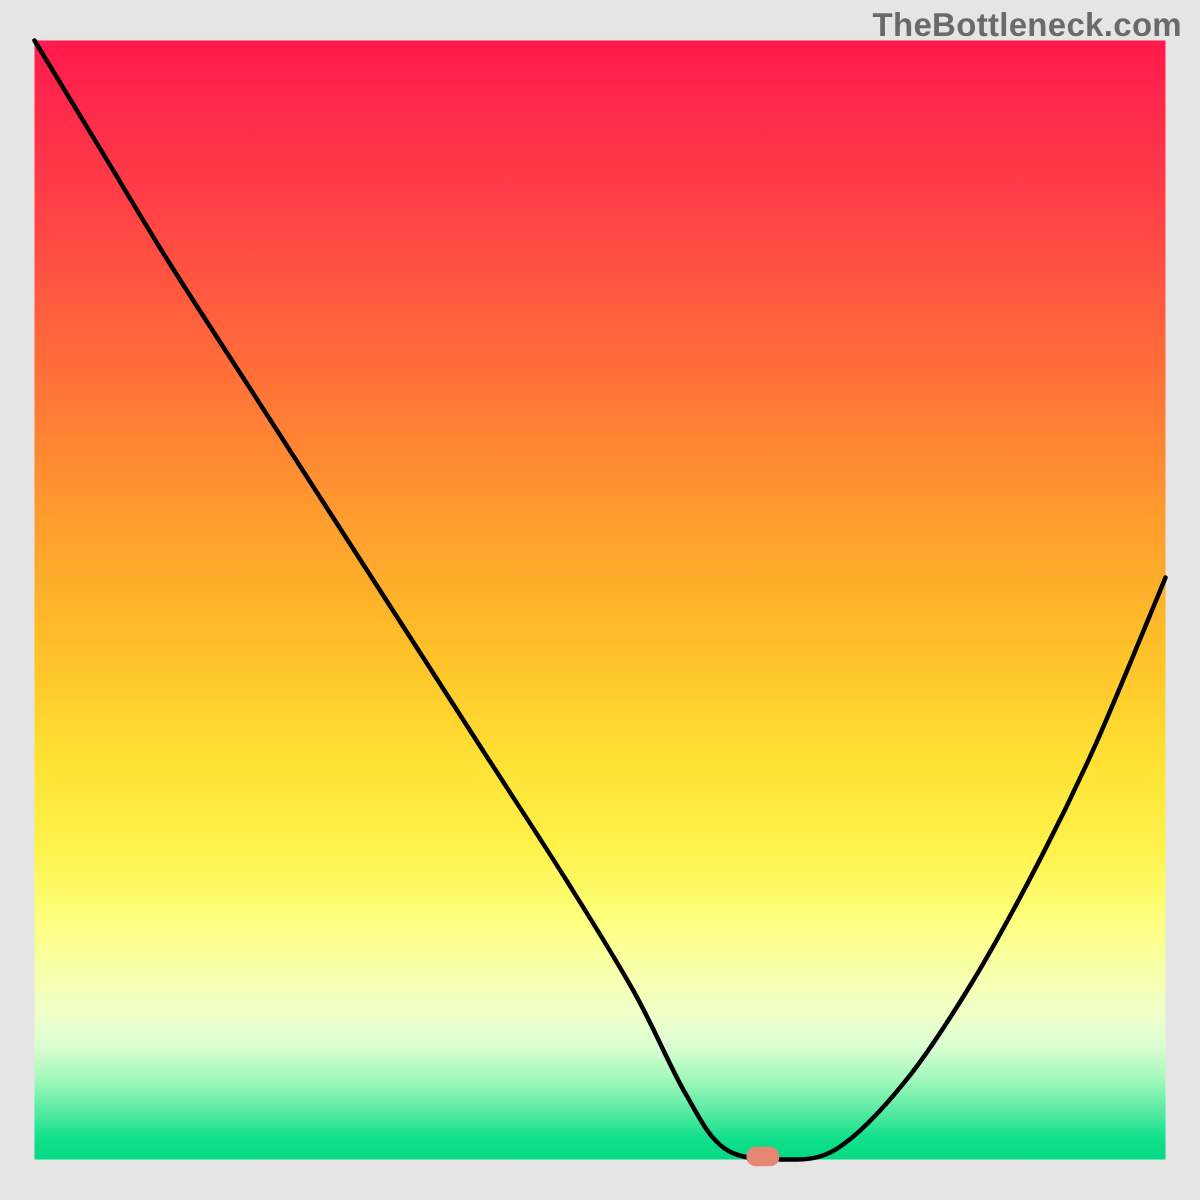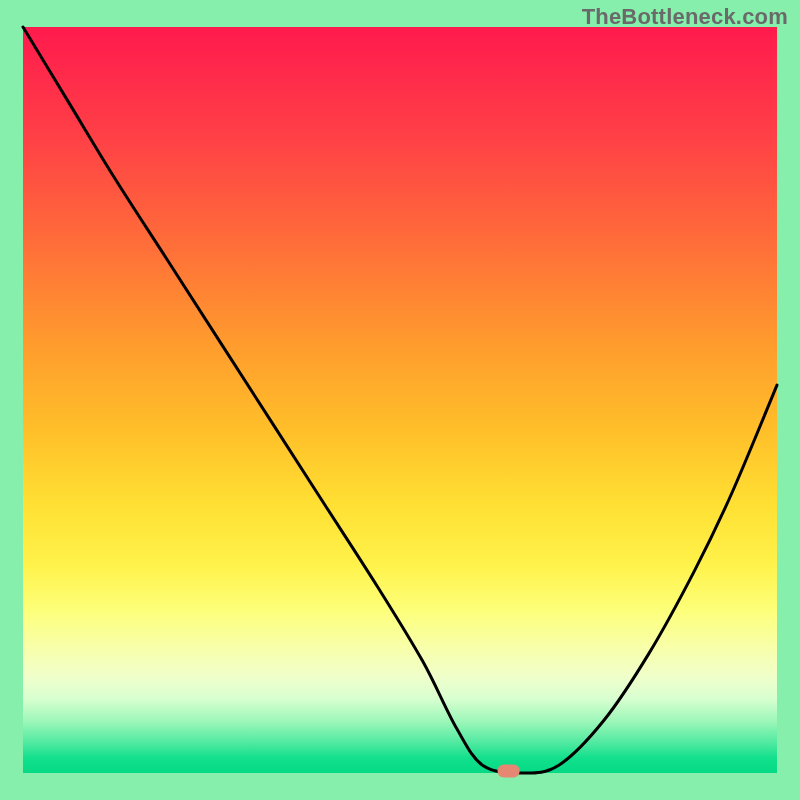--- a/index.html
+++ b/index.html
@@ -8,21 +8,21 @@
     width: 800px;
     height: 800px;
     background: #000;
     overflow: hidden;
     font-family: Arial, Helvetica, sans-serif;
   }
   .frame {
     position: relative;
     width: 800px;
     height: 800px;
-    background: #86efac;
+    background: #e5e5e5;
   }
   .watermark {
     position: absolute;
     top: 4px;
     right: 12px;
     color: #6a6a6a;
     font-size: 22px;
     font-weight: 600;
     letter-spacing: 0.2px;
     z-index: 10;

